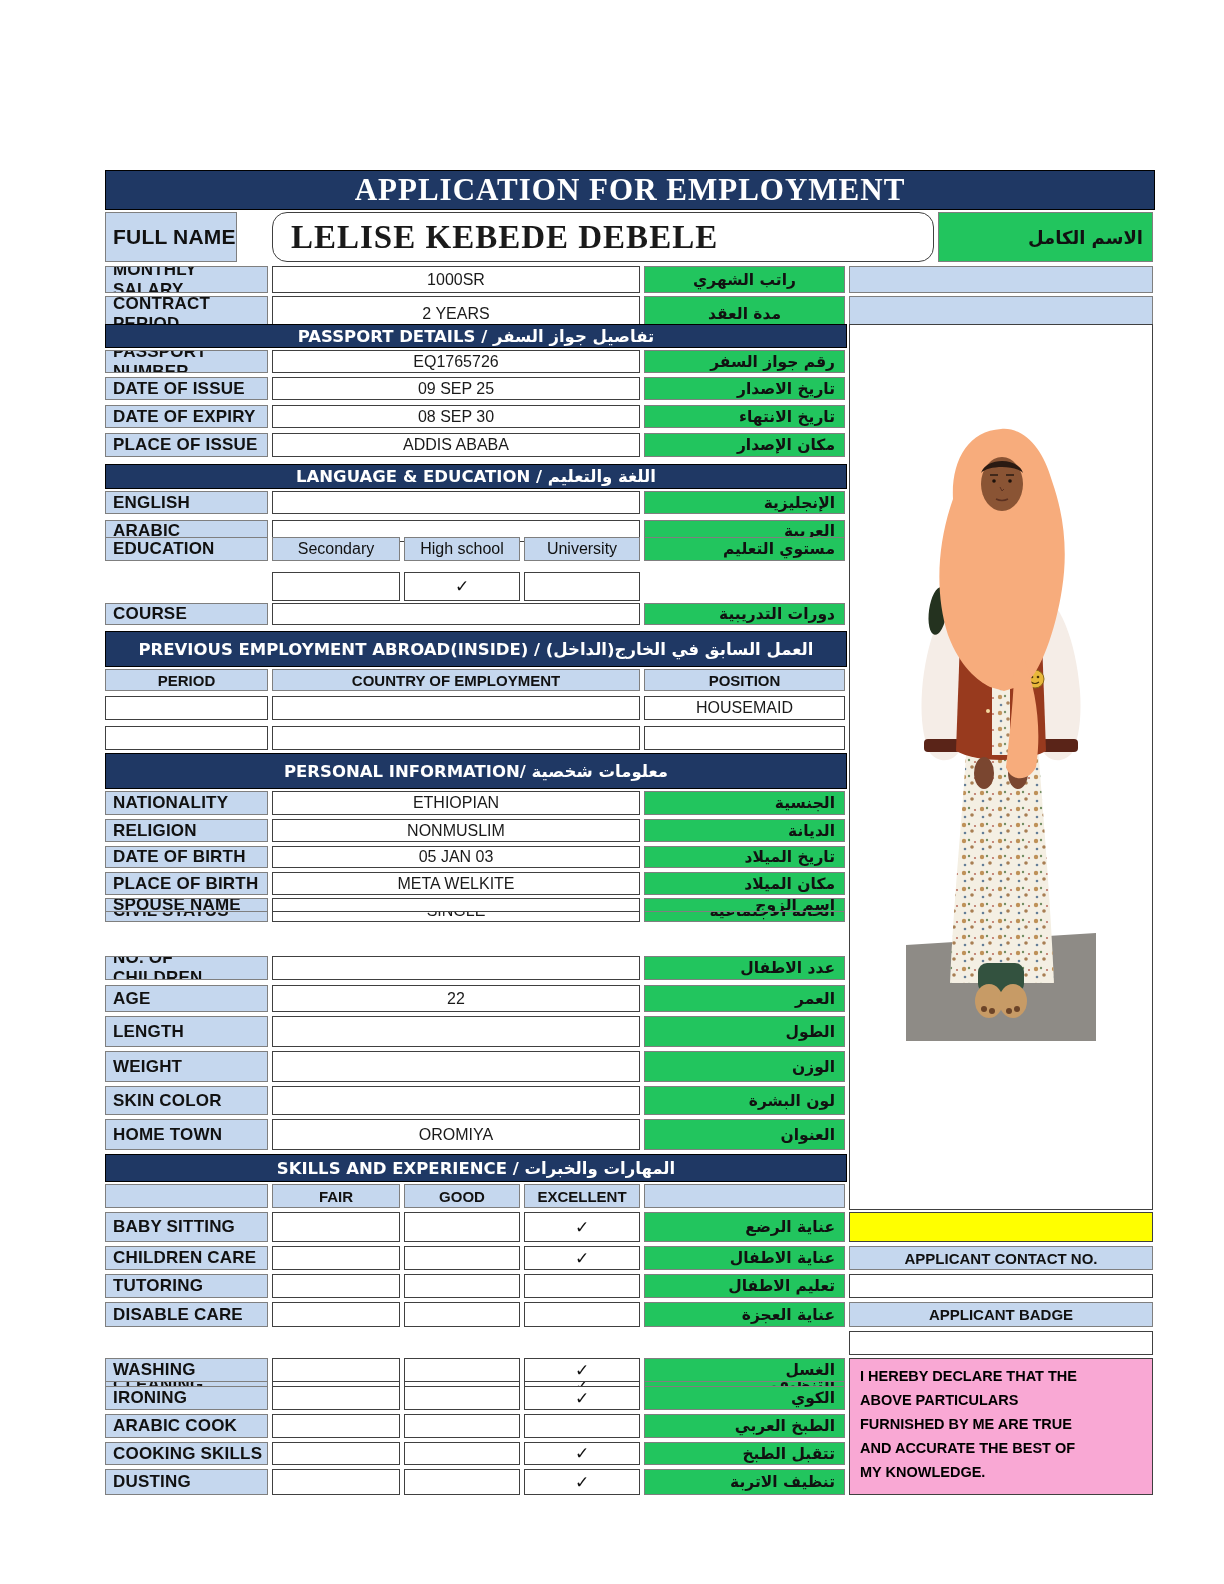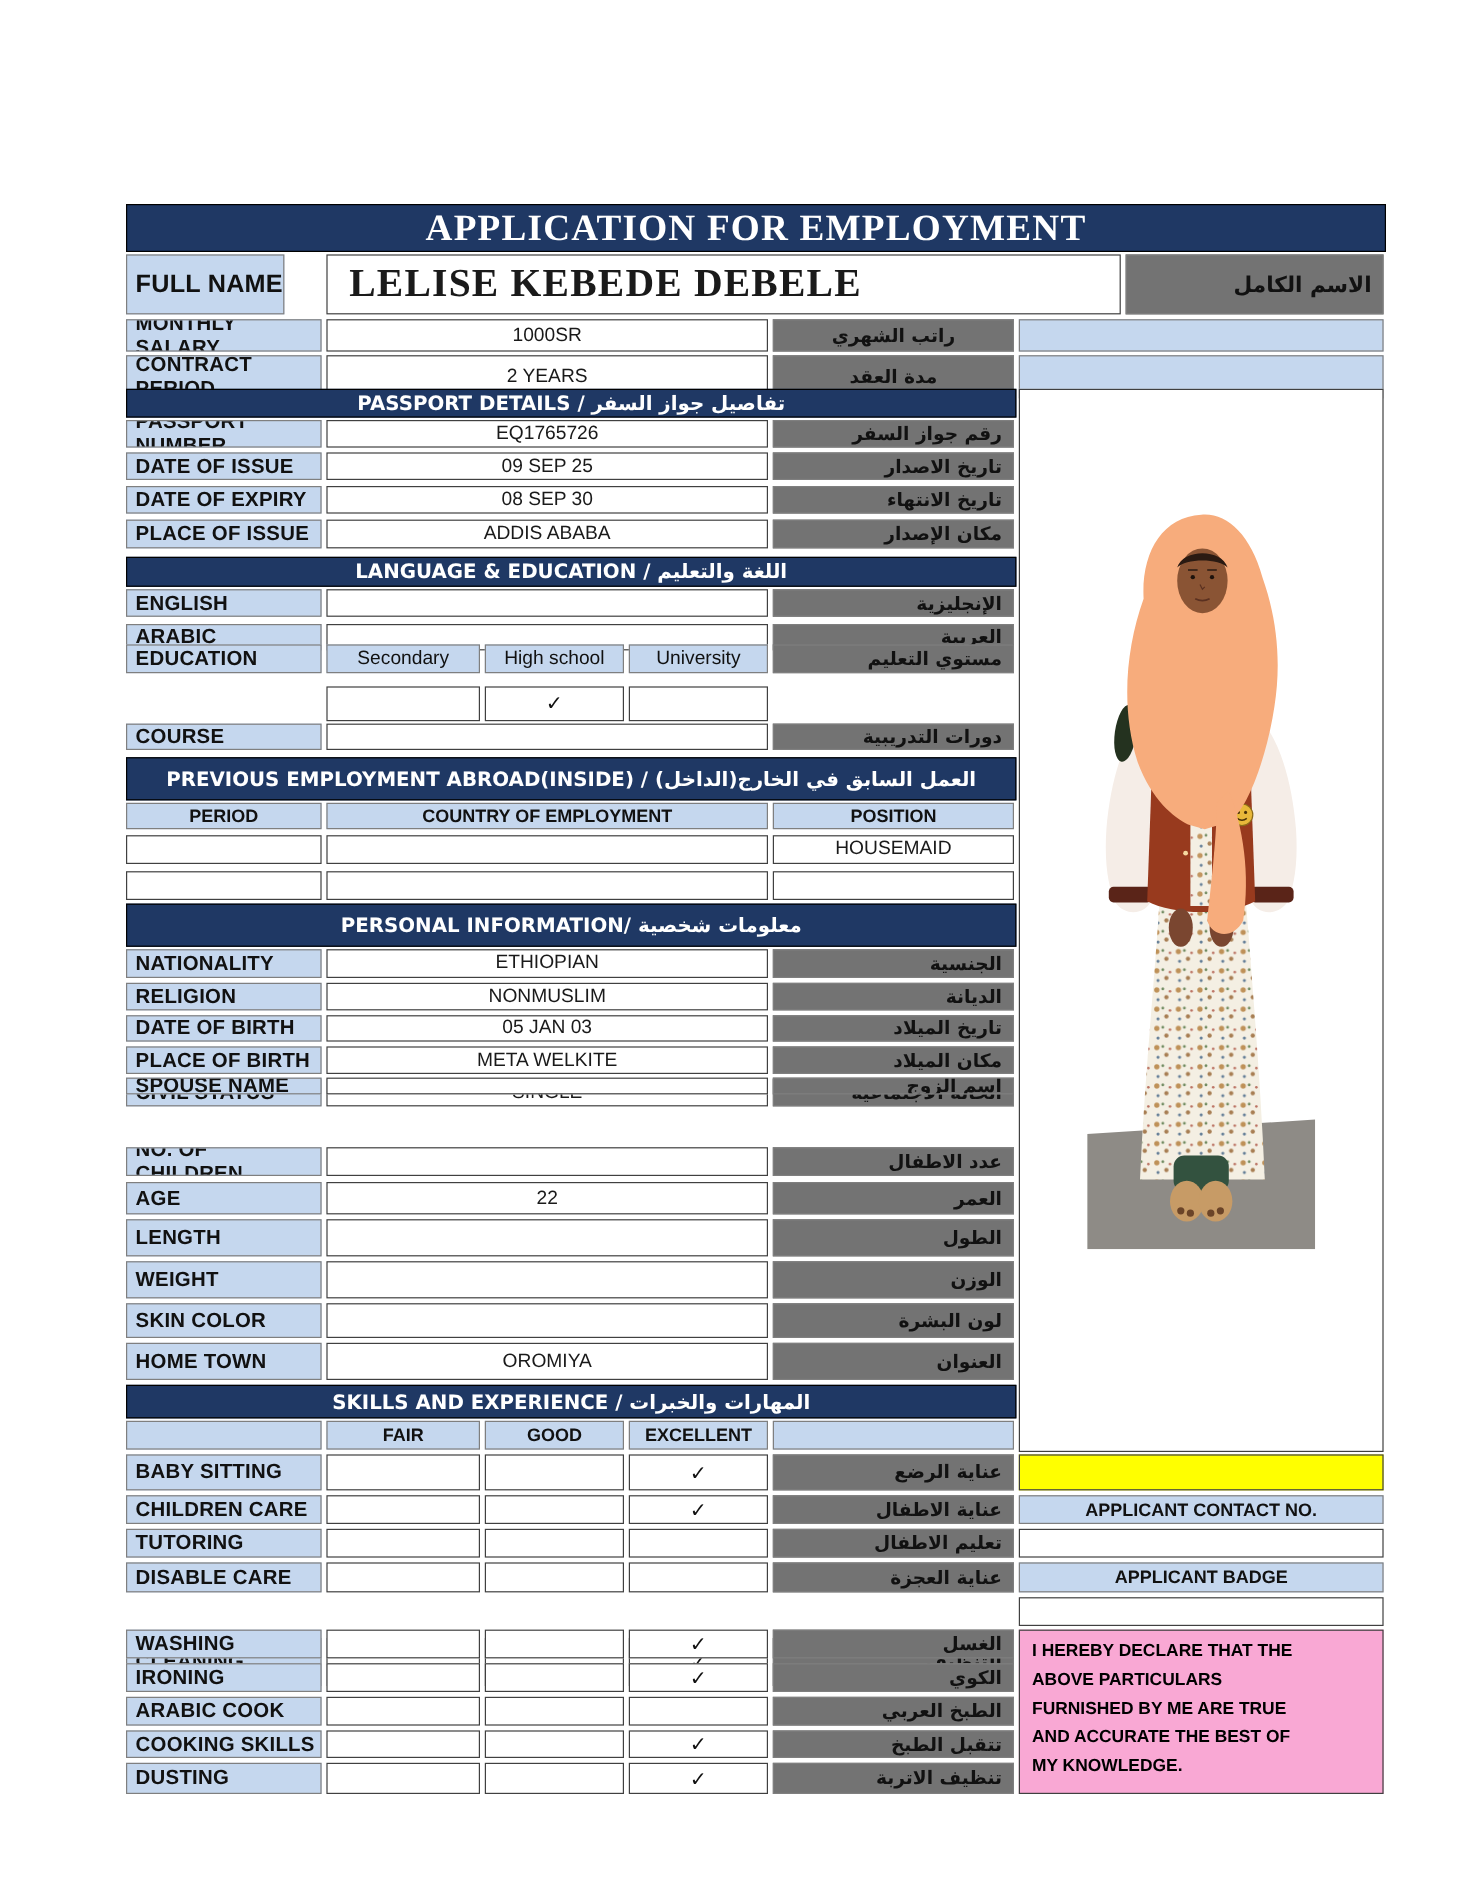--- a/index.html
+++ b/index.html
@@ -7,32 +7,32 @@
        font-family:"Liberation Sans",sans-serif;}
   #form{position:absolute;left:105px;top:165px;width:1048px;height:1340px;}
   .row{position:absolute;left:0;width:1048px;}
   .cell{position:absolute;top:0;bottom:0;box-sizing:border-box;
         display:flex;align-items:center;overflow:hidden;}
   
   .cA{left:0;width:163px;}
   .cB{left:167px;width:368px;}
   .cC{left:539px;width:201px;}
   .cD{left:744px;width:304px;}
-  .cBname{left:167px;width:662px;}
+  .cBname{left:167px;width:662px;border-radius:15px;}
   .cCname{left:833px;width:215px;}
   .cF{left:167px;width:128px;}
   .cG{left:299px;width:116px;}
   .cE{left:419px;width:116px;}
   
   .lbl{background:#C5D7EE;border:1px solid #7f7f7f;font-weight:bold;
        font-size:17px;color:#111;padding-left:7px;letter-spacing:.2px;}
   .lblbig{font-size:21px;}
   .val{background:#fff;border:1px solid #404040;justify-content:center;
        font-size:16px;color:#1a1a1a;}
-  .ar{background:#737373;border:1px solid #7f7f7f;direction:rtl;
+  .ar{background:#22c55e;border:1px solid #7f7f7f;direction:rtl;
       font-family:"DejaVu Sans",sans-serif;font-weight:bold;font-size:15.5px;
       color:#111;padding-right:9px;justify-content:flex-start;}
   .ar.center{padding-right:0;justify-content:center;}
   .hdr{position:absolute;left:0;width:740px;background:#1F3864;color:#fff;
        border:1px solid #000;display:flex;align-items:center;justify-content:center;
        font-family:"DejaVu Sans",sans-serif;font-weight:bold;font-size:16.5px;}
   .titlebar{position:absolute;left:0;width:1048px;background:#1F3864;
        border:1px solid #000;display:flex;align-items:center;justify-content:center;
        font-family:"Liberation Serif",serif;font-weight:bold;font-size:31px;
        color:#fff;letter-spacing:1px;}

